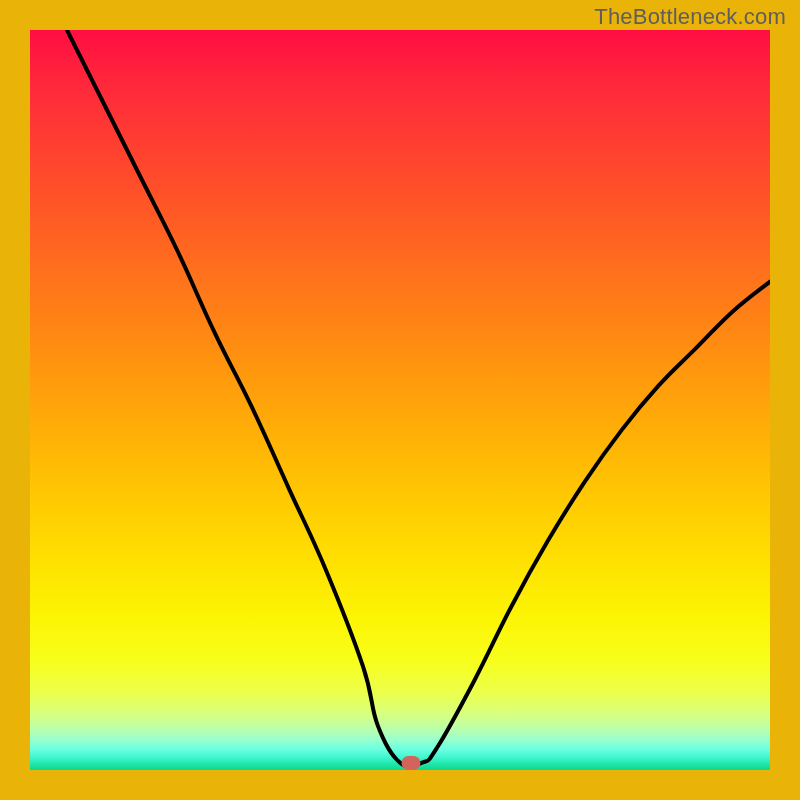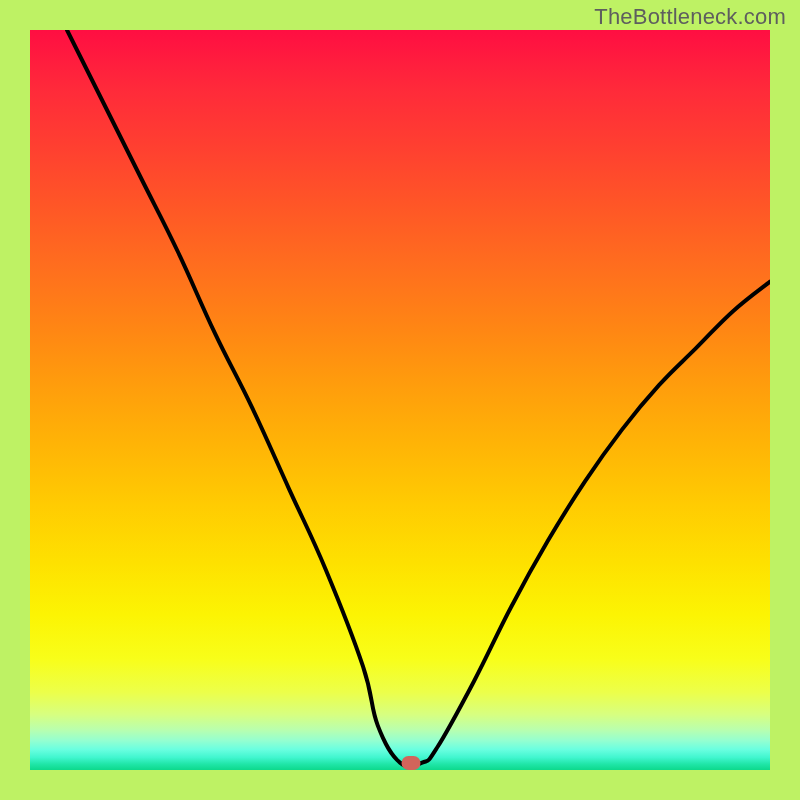--- a/index.html
+++ b/index.html
@@ -8,21 +8,21 @@
     width: 800px;
     height: 800px;
     background: #000;
     overflow: hidden;
     font-family: Arial, Helvetica, sans-serif;
   }
   .frame {
     position: relative;
     width: 800px;
     height: 800px;
-    background: #bef264;
+    background: #eab308;
   }
   .plot-area {
     position: absolute;
     left: 30px;
     top: 30px;
     width: 740px;
     height: 740px;
     overflow: hidden;
   }
   .gradient {

